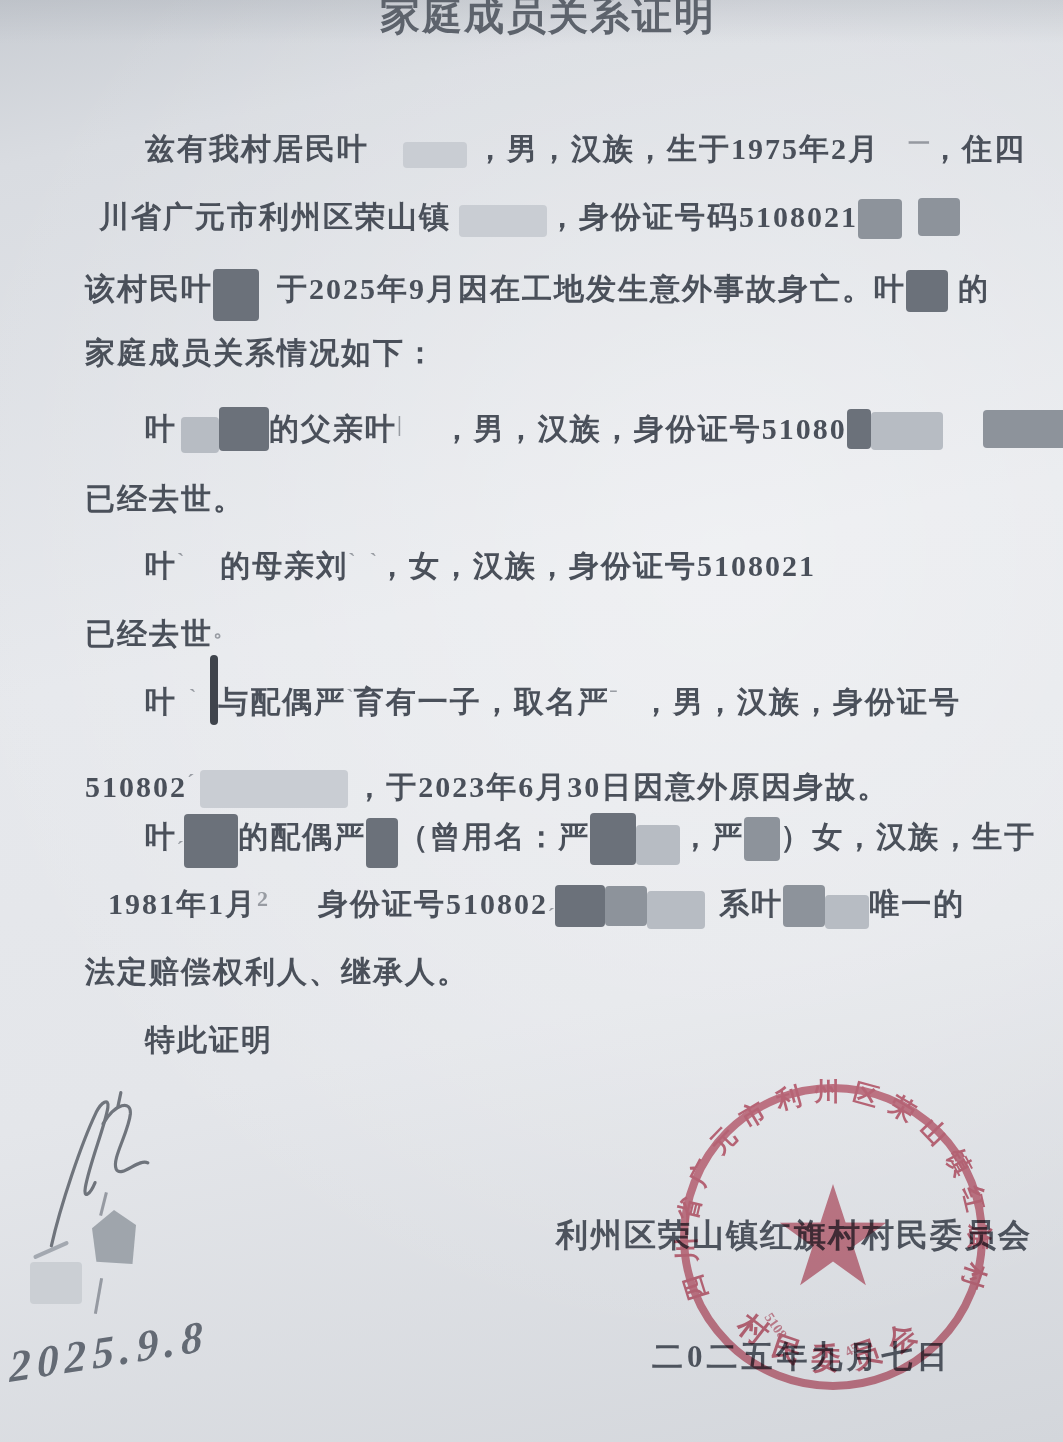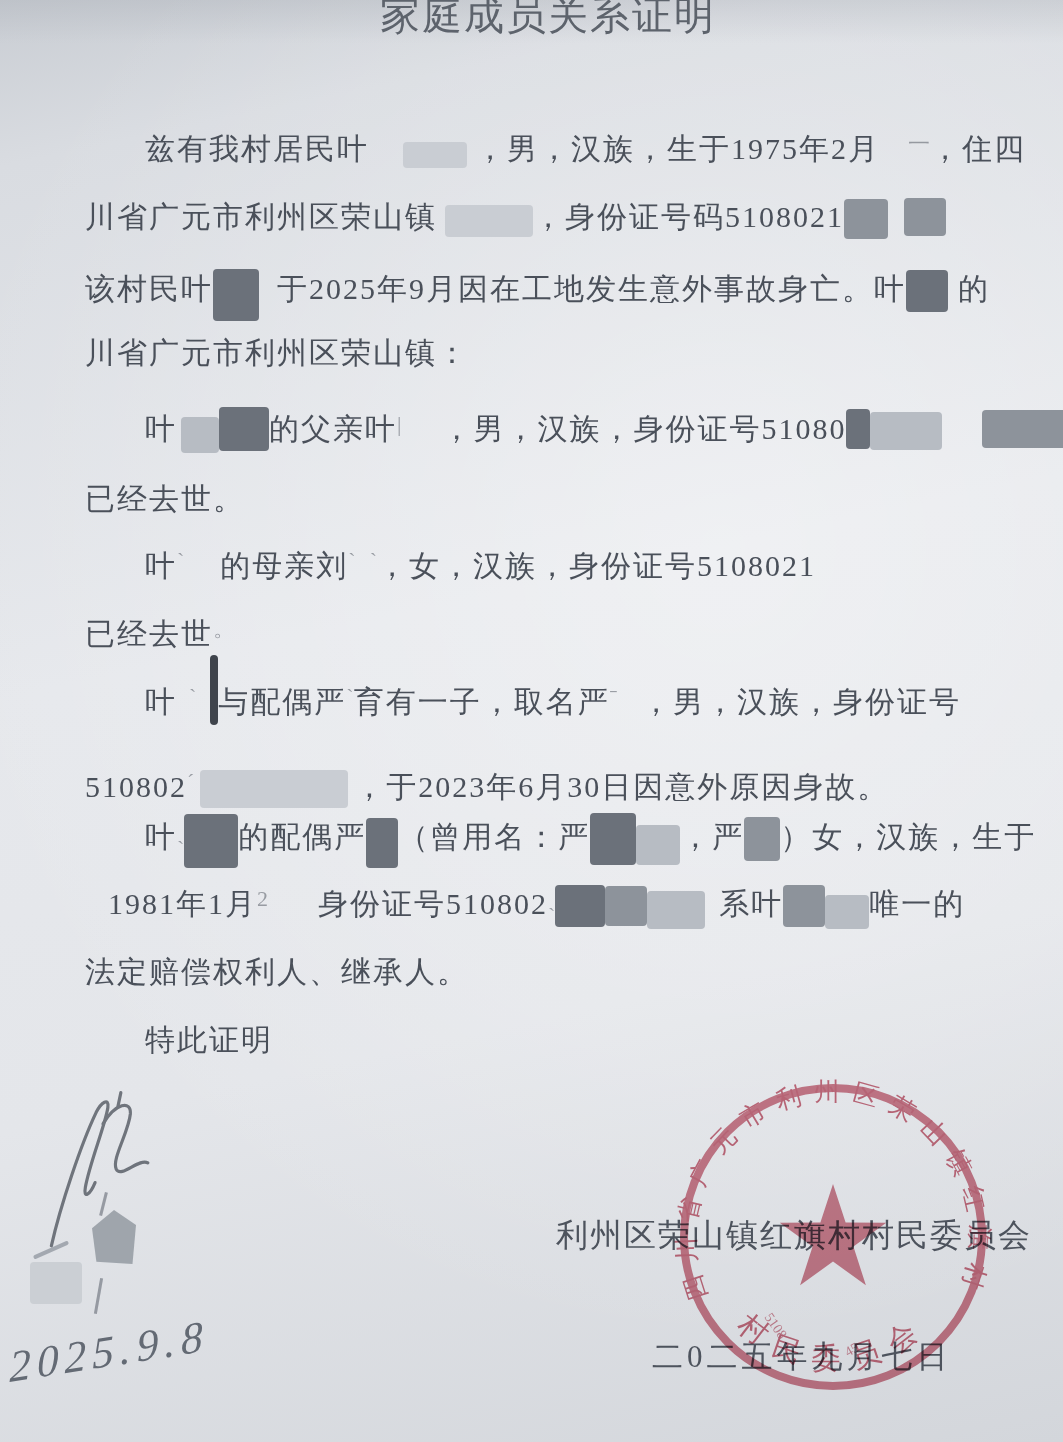--- a/index.html
+++ b/index.html
@@ -8,20 +8,21 @@
     font-family:"Liberation Serif","DejaVu Serif",serif;
     background:#dfe2e6;
   }
   .page{
     position:relative;width:1063px;height:1442px;overflow:hidden;
     background:
       linear-gradient(180deg, rgba(165,170,178,.30) 0%, rgba(165,170,178,0) 3%),
       radial-gradient(120% 90% at 68% 38%, rgba(255,255,255,.38), rgba(255,255,255,0) 62%),
       linear-gradient(168deg, #c9cdd3 0%, #d9dce1 10%, #e6e8ec 42%, #e4e6ea 68%, #d3d6db 100%);
     color:#4a505a;
+    font-weight:bold;
   }
   .doc-title{
     position:absolute;left:380px;top:-12px;
     font-size:40px;letter-spacing:2px;color:#5d636c;white-space:nowrap;
   }
   .line{
     position:absolute;display:inline-flex;align-items:center;
     white-space:nowrap;height:46px;
     font-size:30px;letter-spacing:2px;color:#4a505a;text-align:right;
   }
@@ -72,40 +73,40 @@
       <div class="line" style="left: 145px; top: 126px;">
         <span class="seg-t">兹有我村居民叶</span>
         <span class="seg-g" style="width: 34px;"></span>
         <span class="seg-r" style="width: 64px; height: 26px; background: rgb(201, 205, 211); transform: translateY(6px);"></span>
         <span class="seg-g" style="width: 8px;"></span>
         <span class="seg-t">，男，汉族，生于1975年2月</span>
         <span class="seg-g" style="width: 28px;"></span>
         <span class="seg-f">一</span>
         <span class="seg-t">，住四</span>
       </div>
-      <div class="line" style="left: 85px; top: 194px;">
+      <div class="line" style="left: 99px; top: 194px;">
         <span class="seg-t">川省广元市利州区荣山镇</span>
         <span class="seg-g" style="width: 8px;"></span>
         <span class="seg-r" style="width: 88px; height: 32px; background: rgb(201, 205, 211); transform: translateY(4px);"></span>
         <span class="seg-t">，身份证号码5108021</span>
         <span class="seg-r" style="width: 44px; height: 40px; background: rgb(141, 147, 155); transform: translateY(2px);"></span>
         <span class="seg-g" style="width: 16px;"></span>
         <span class="seg-r" style="width: 42px; height: 38px; background: rgb(141, 147, 155); transform: translateY(0px);"></span>
       </div>
       <div class="line" style="left: 85px; top: 266px;">
         <span class="seg-t">该村民叶</span>
         <span class="seg-r" style="width: 46px; height: 52px; background: rgb(107, 113, 122); transform: translateY(6px);"></span>
         <span class="seg-g" style="width: 18px;"></span>
         <span class="seg-t">于2025年9月因在工地发生意外事故身亡。叶</span>
         <span class="seg-r" style="width: 42px; height: 42px; background: rgb(107, 113, 122); transform: translateY(2px);"></span>
         <span class="seg-g" style="width: 10px;"></span>
         <span class="seg-t">的</span>
       </div>
       <div class="line" style="left: 85px; top: 330px;">
-        <span class="seg-t">川省广元市利州区荣山镇：</span>
+        <span class="seg-t">家庭成员关系情况如下：</span>
       </div>
       <div class="line" style="left: 145px; top: 406px;">
         <span class="seg-t">叶</span>
         <span class="seg-g" style="width: 4px;"></span>
         <span class="seg-r" style="width: 38px; height: 36px; background: rgb(183, 188, 195); transform: translateY(6px);"></span>
         <span class="seg-r" style="width: 50px; height: 44px; background: rgb(107, 113, 122); transform: translateY(0px);"></span>
         <span class="seg-t">的父亲叶</span>
         <span class="seg-f">|</span>
         <span class="seg-g" style="width: 40px;"></span>
         <span class="seg-t">，男，汉族，身份证号51080</span>

